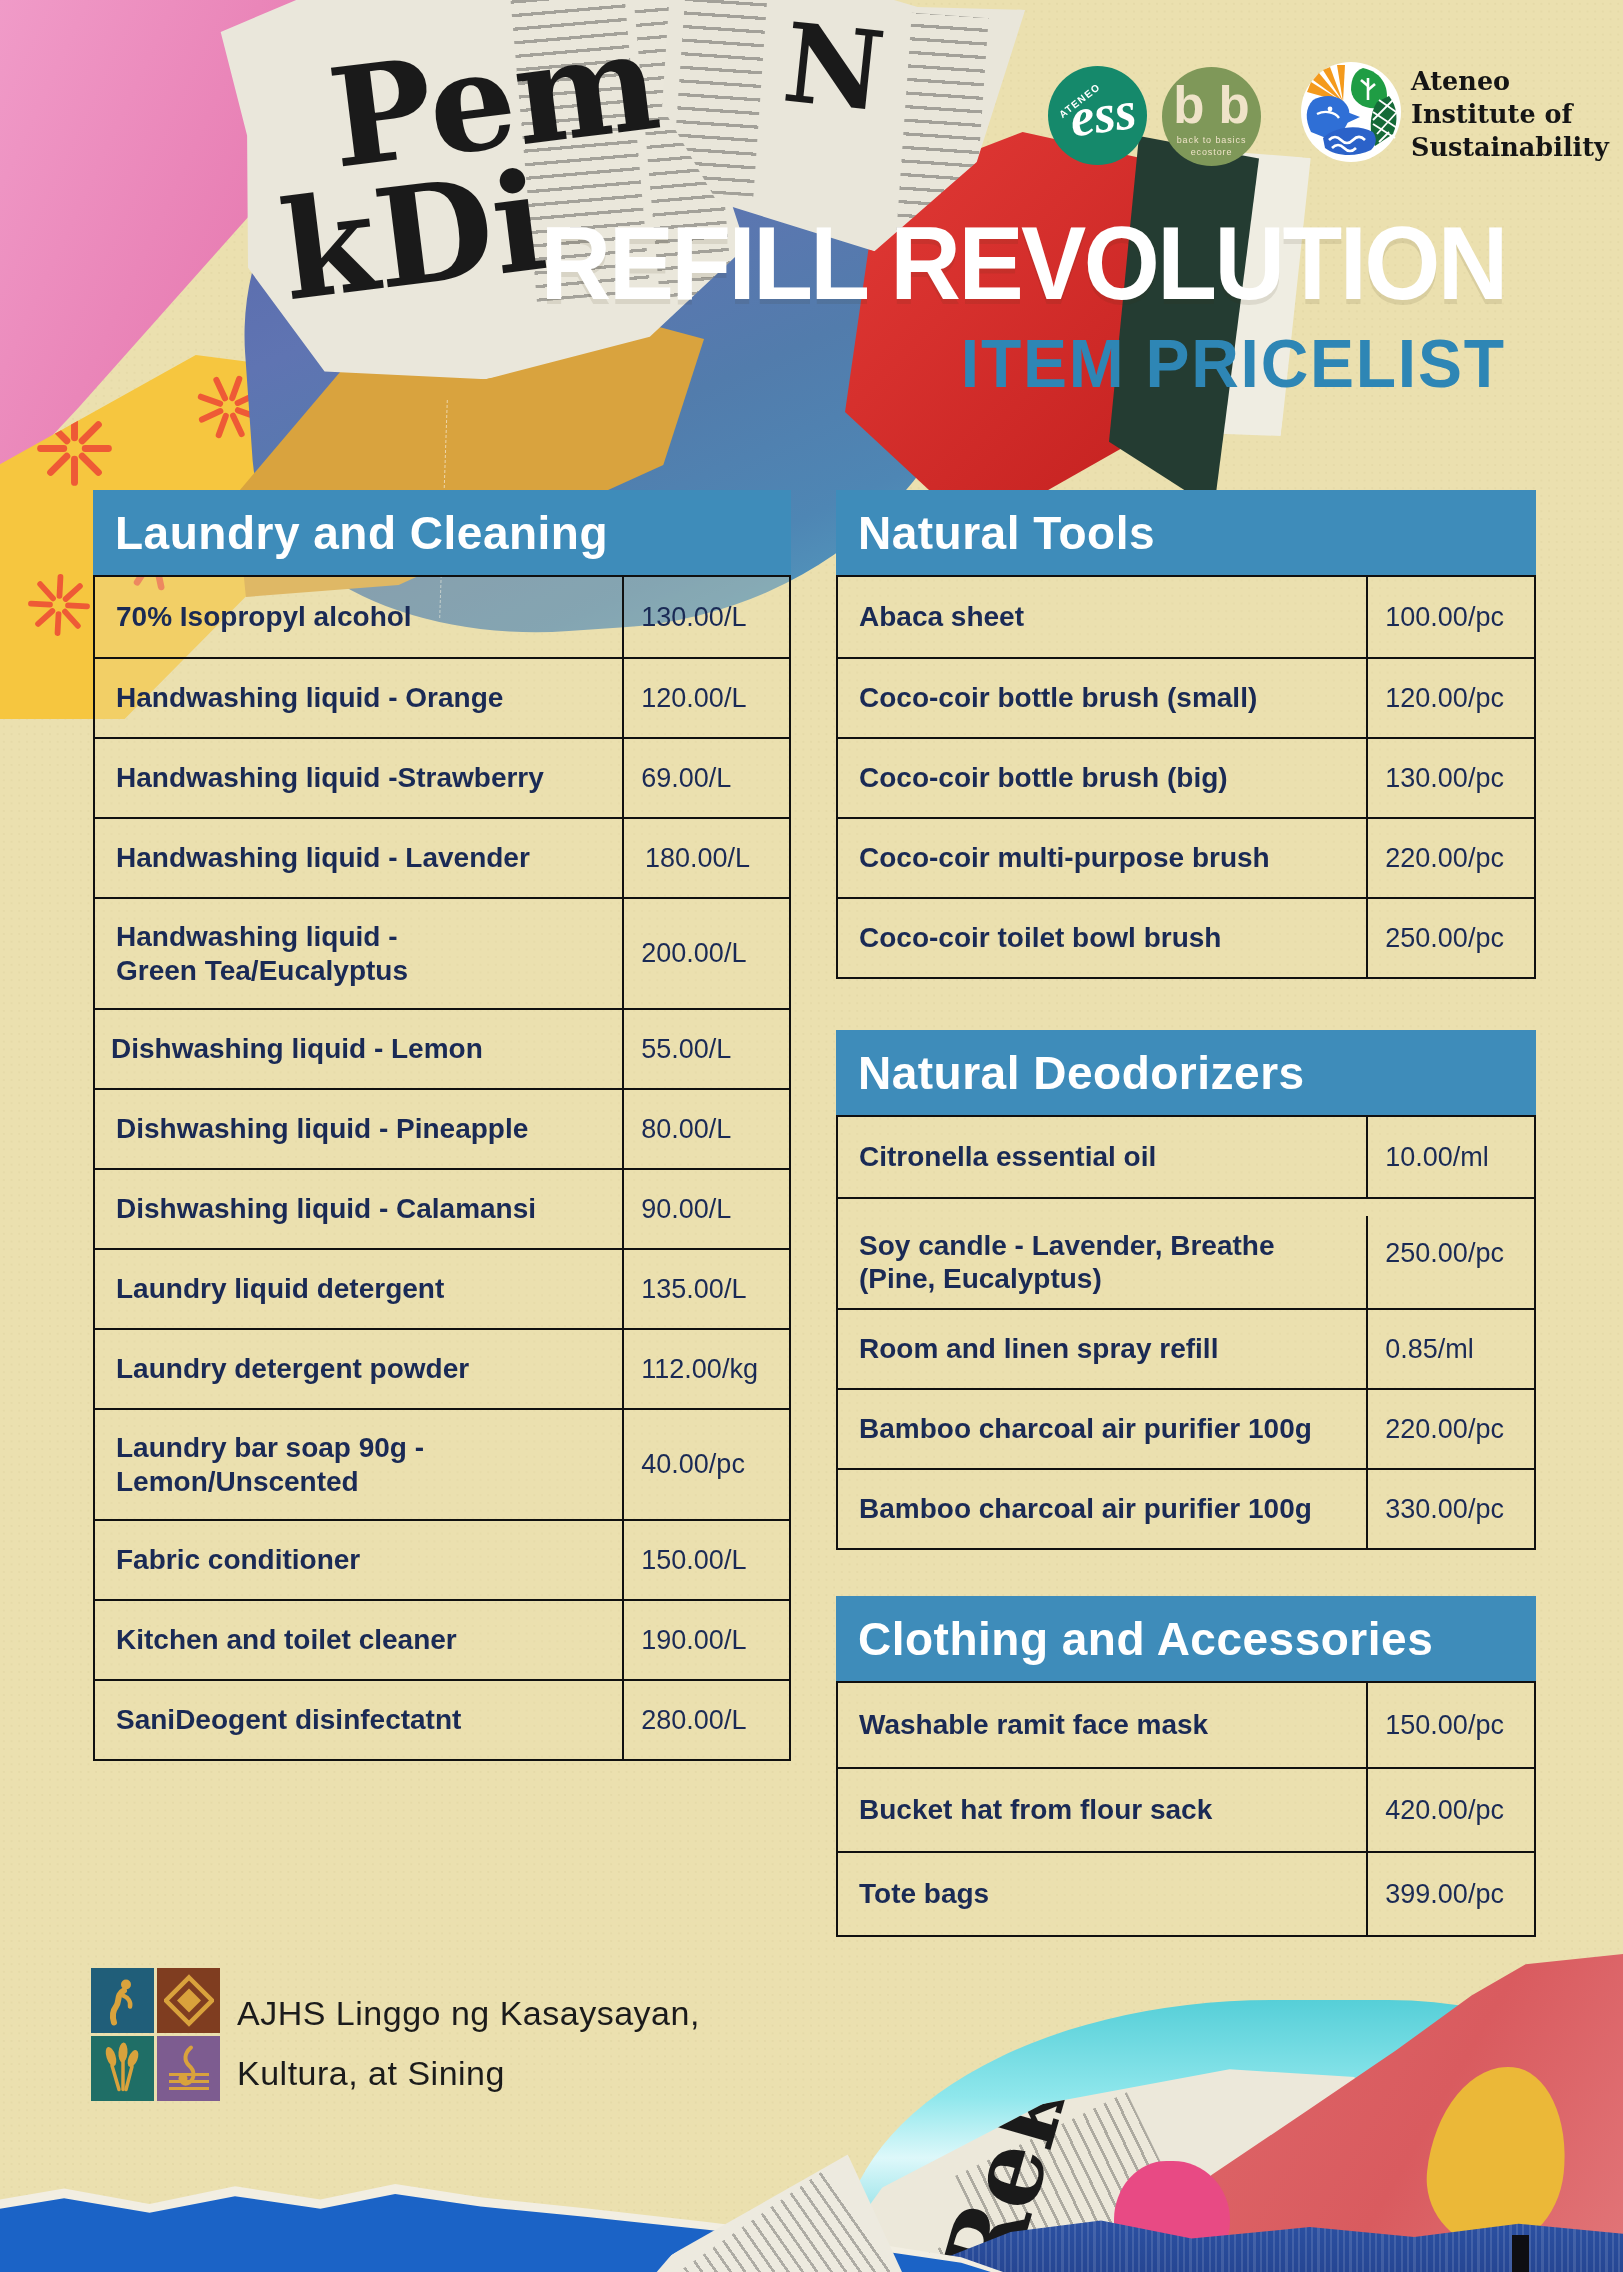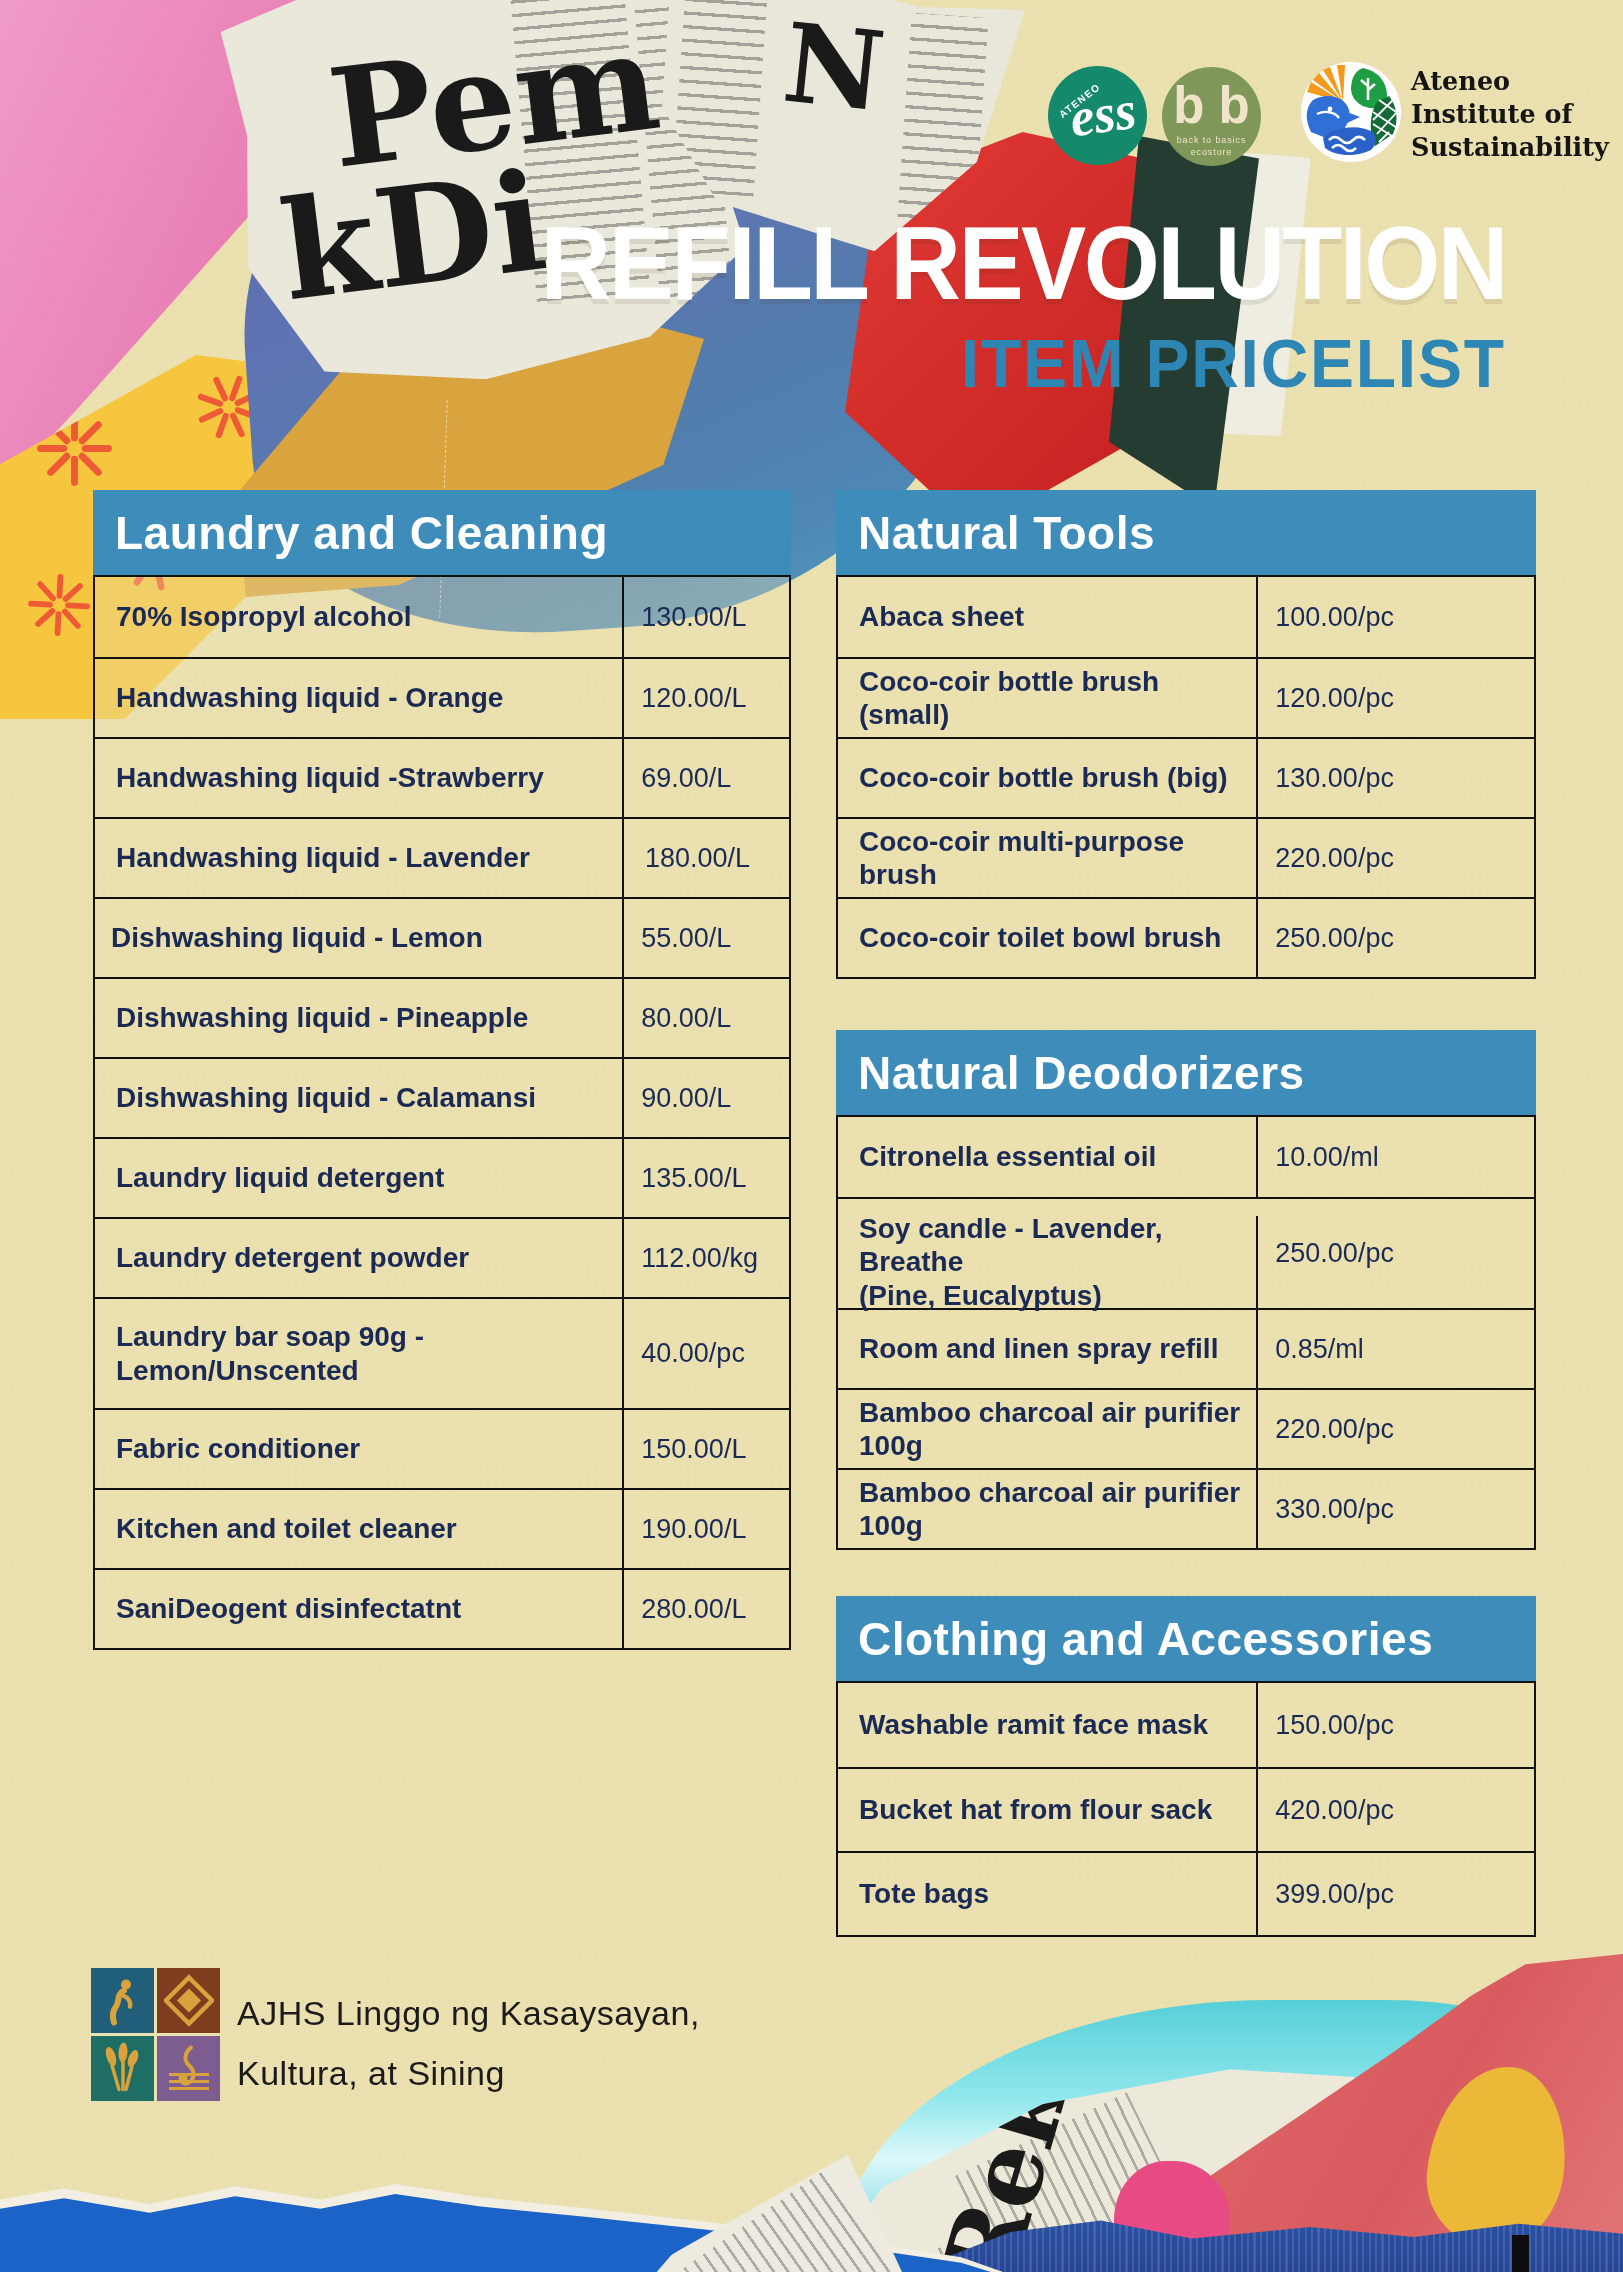--- a/index.html
+++ b/index.html
@@ -67,21 +67,21 @@
   .tbody{box-sizing:border-box;border:2.7px solid #101010;background:rgba(235,224,175,.35);}
   .trow{display:flex;height:80px;box-sizing:border-box;}
   .trow + .trow{border-top:2.7px solid #101010;}
   .trow.tall{height:111px;}
   #table-clothing .trow{height:84px;}
   .tname{box-sizing:border-box;border-right:2.7px solid #101010;display:flex;align-items:center;
      padding-left:21px;padding-right:9px;font-weight:bold;font-size:28px;line-height:1.18;
      white-space:pre-line;}
   .tprice{flex:1;display:flex;align-items:center;padding-left:17.3px;font-size:27px;font-weight:normal;}
   #table-laundry .tname{width:529px;}
-  #table-tools .tname,#table-deo .tname,#table-clothing .tname{width:420px;}
+  #table-tools .tname,#table-deo .tname,#table-clothing .tname{width:530px;}
 
   
   .f-logo{left:91px;top:1968px;width:129px;height:133px;z-index:6;display:grid;
      grid-template-columns:1fr 1fr;grid-template-rows:1fr 1fr;gap:3.6px;}
   .f-cell{position:relative;display:flex;align-items:center;justify-content:center;}
   .f-line{z-index:6;color:#1B1B1B;font-size:34px;letter-spacing:0.5px;}
 
   
   .turquoise{left:841px;top:2000px;width:782px;height:255px;z-index:1;
      background:linear-gradient(180deg,#56CFD8 0%,#8FE7EC 38%,#DDF8FA 62%,#68D4DC 100%);
@@ -230,20 +230,25 @@
           <div class="tprice" style="color: rgb(26, 42, 85);">120.00/L</div>
         </div>
         <div class="trow">
           <div class="tname" style="color: rgb(26, 42, 85);">Handwashing liquid -Strawberry</div>
           <div class="tprice" style="color: rgb(26, 42, 85);">69.00/L</div>
         </div>
         <div class="trow">
           <div class="tname" style="color: rgb(26, 42, 85);">Handwashing liquid - Lavender</div>
           <div class="tprice" style="color: rgb(26, 42, 85); padding-left: 21px;">180.00/L</div>
         </div>
+        <div class="trow tall">
+          <div class="tname" style="color: rgb(26, 42, 85);">Handwashing liquid -
+Green Tea/Eucalyptus</div>
+          <div class="tprice" style="color: rgb(26, 42, 85);">200.00/L</div>
+        </div>
         <div class="trow">
           <div class="tname" style="color: rgb(26, 42, 85); padding-left: 16px;">Dishwashing liquid - Lemon</div>
           <div class="tprice" style="color: rgb(26, 42, 85);">55.00/L</div>
         </div>
         <div class="trow">
           <div class="tname" style="color: rgb(26, 42, 85);">Dishwashing liquid - Pineapple</div>
           <div class="tprice" style="color: rgb(26, 42, 85);">80.00/L</div>
         </div>
         <div class="trow">
           <div class="tname" style="color: rgb(26, 42, 85);">Dishwashing liquid - Calamansi</div>

